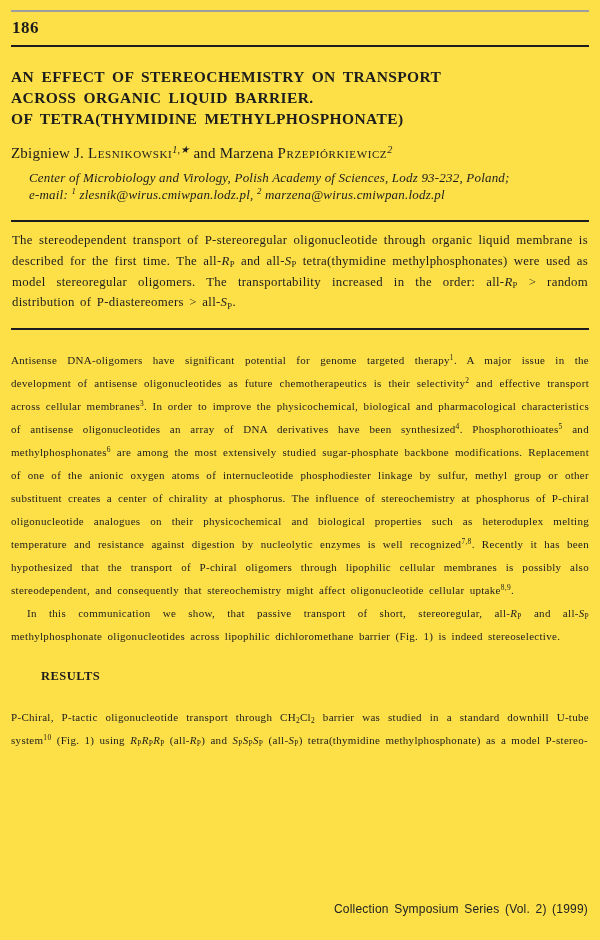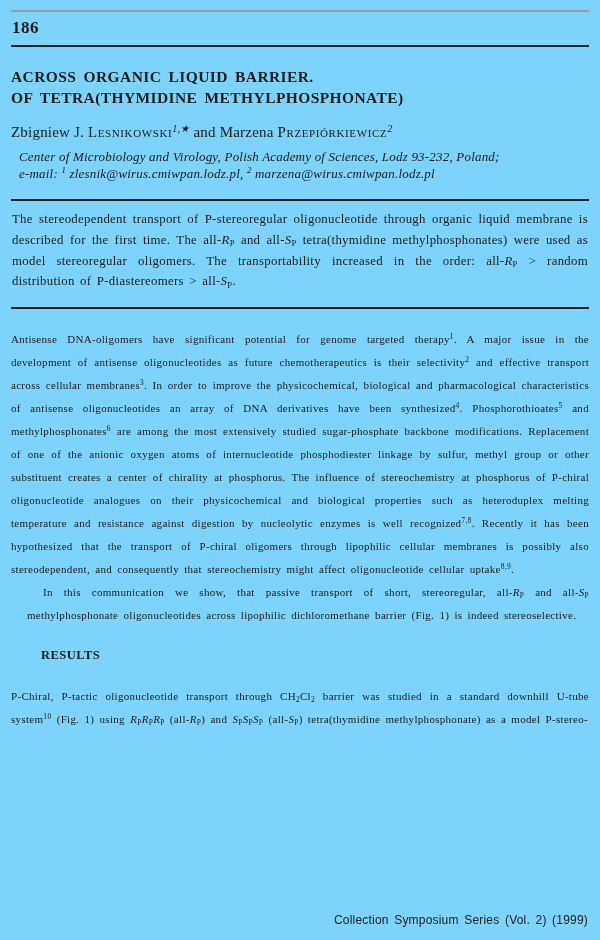--- a/index.html
+++ b/index.html
@@ -6,21 +6,21 @@
     margin: 0;
     padding: 0;
     background: #ffffff;
   }
   .page {
     position: relative;
     width: 600px;
     height: 940px;
     box-sizing: border-box;
     padding: 0 11px;
-    background: #7dd3fc;
+    background: #fde047;
     color: #1c1c1c;
     font-family: "Liberation Serif", serif;
     overflow: hidden;
   }
   .rule { height: 2px; border: 0; margin: 0; }
   .rule-gray  { background: #9e9e9e; margin-top: 10px; }
   .rule-black { background: #1c1c1c; }
 
   .header-row {
     display: flex;
@@ -47,21 +47,21 @@
   }
 
   .authors {
     margin-top: 16px;
     font-size: 15px;
     letter-spacing: 0.2px;
   }
   .sc { font-variant: small-caps; letter-spacing: 0.6px; }
 
   .affiliation {
-    margin: 8px 0 0 8px;
+    margin: 8px 0 0 18px;
     font-size: 13px;
     font-style: italic;
     line-height: 16.5px;
     letter-spacing: 0.2px;
   }
 
   .abstract-rule-top { margin-top: 17px; }
   .abstract {
     padding: 8px 1px 15px 1px;
     font-size: 12.8px;
@@ -73,21 +73,21 @@
 
   .body {
     margin: 0;
     font-size: 11px;
     line-height: 23px;
     text-align: justify;
     letter-spacing: 0.3px;
     word-spacing: 2.2px;
   }
   .p1 { margin-top: 19px; }
-  .p2 { text-indent: 16px; margin-left: 16px; }
+  .p2 { text-indent: 16px; }
 
   .section-heading {
     margin: 21px 0 22px 30px;
     font-size: 12.5px;
     font-weight: bold;
     letter-spacing: 0.5px;
   }
 
   sup, sub {
     line-height: 0;
@@ -96,21 +96,21 @@
     vertical-align: baseline;
   }
   sup { top: -0.5em; }
   sub { top: 0.28em; }
   .supi { font-style: italic; }
   .i { font-style: italic; }
 
   .footer {
     position: absolute;
     right: 12px;
-    bottom: 13px;
+    bottom: 24px;
     font-family: "Liberation Sans", sans-serif;
     font-size: 12px;
     color: #222222;
     letter-spacing: 0.2px;
     word-spacing: 2px;
   }
 </style>
 </head>
 <body>
 
@@ -118,20 +118,21 @@
 
   <div class="rule rule-gray"></div>
 
   <div class="header-row">
     <span class="page-num">186</span>
   </div>
 
   <div class="rule rule-black"></div>
 
   <div class="title">
+    <div>AN EFFECT OF STEREOCHEMISTRY ON TRANSPORT</div>
     <div>ACROSS ORGANIC LIQUID BARRIER.</div>
     <div>OF TETRA(THYMIDINE METHYLPHOSPHONATE)</div>
   </div>
 
   <div class="authors">Zbigniew J. <span class="sc">Lesnikowski</span><sup class="supi">1,★</sup> and Marzena <span class="sc">Przepiórkiewicz</span><sup class="supi">2</sup></div>
 
   <div class="affiliation">
     <div>Center of Microbiology and Virology, Polish Academy of Sciences, Lodz 93-232, Poland;</div>
     <div>e-mail: <sup class="sup">1</sup> zlesnik@wirus.cmiwpan.lodz.pl, <sup class="sup">2</sup> marzena@wirus.cmiwpan.lodz.pl</div>
   </div>

